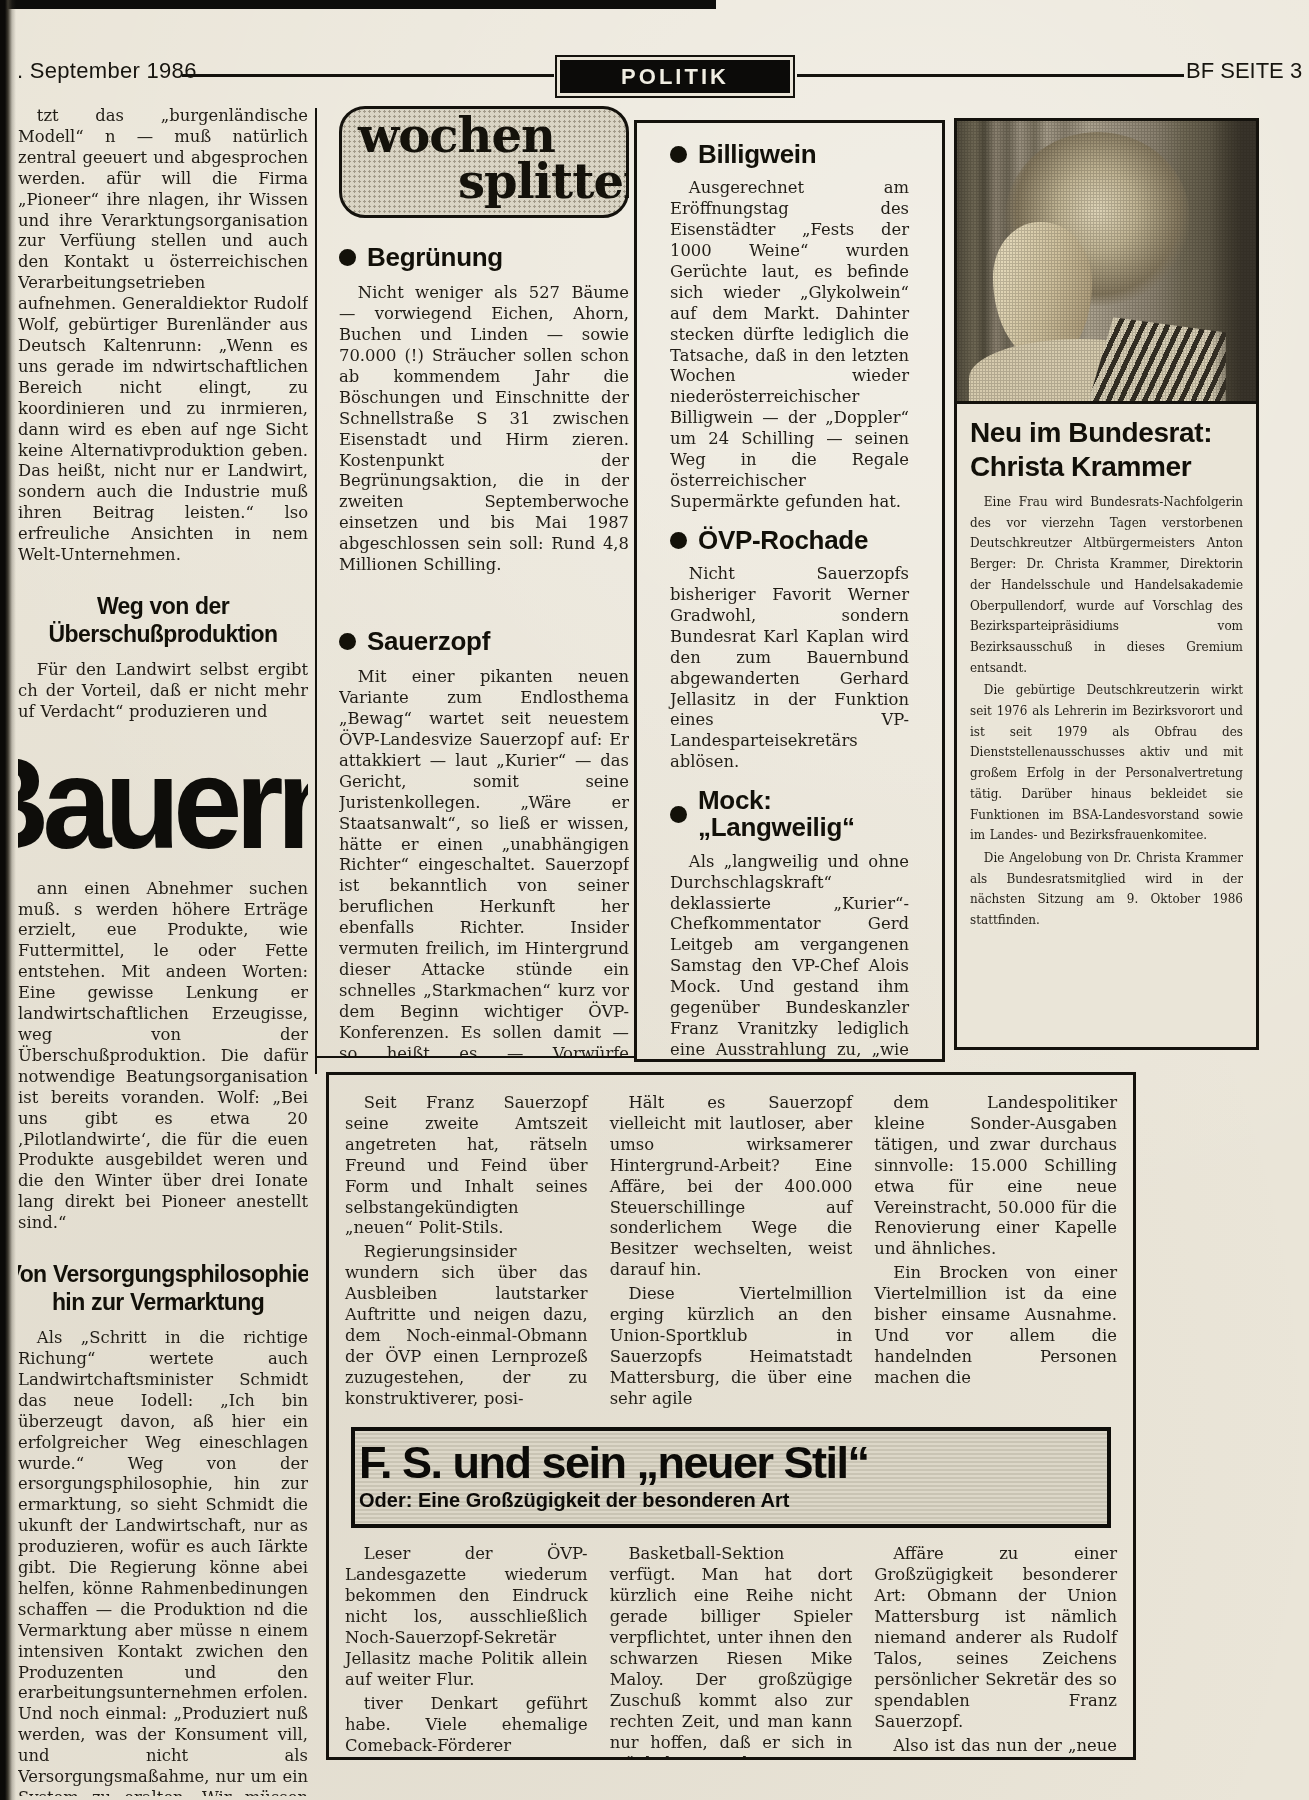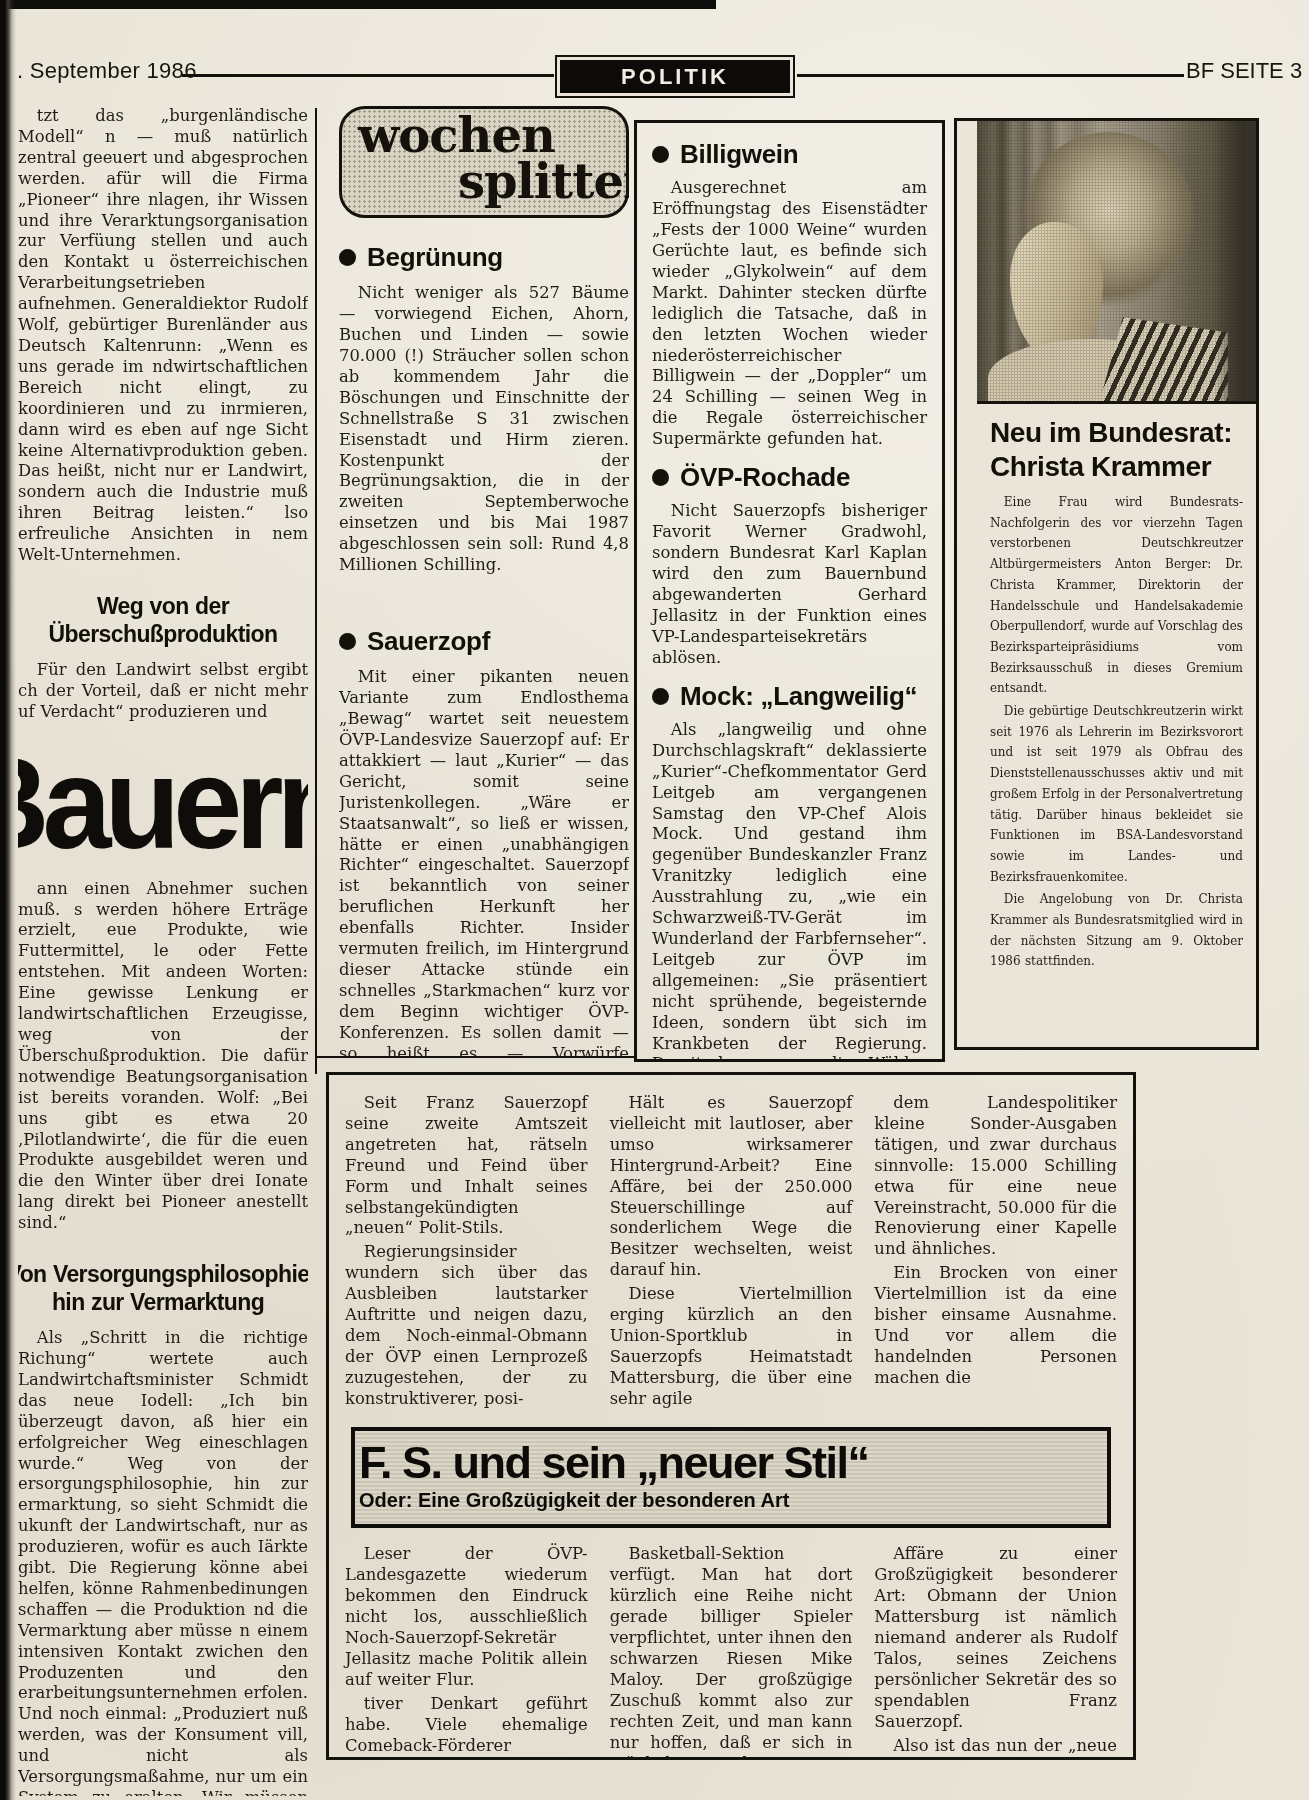--- a/index.html
+++ b/index.html
@@ -39,25 +39,25 @@
   .hrule-b{position:absolute;left:316px;top:1056px;width:320px;height:2px;background:#14120d;}
   
   .colB{position:absolute;left:339px;top:106px;width:290px;height:950px;overflow:hidden;}
   .splitter-box{position:relative;height:106px;border:3px solid #14120d;border-radius:26px;
     background-color:#d9d4c4;background-image:radial-gradient(#a19a89 1px, rgba(0,0,0,0) 1.35px);background-size:5px 5px;}
   .splitter-l1{position:absolute;left:16px;top:0px;font:700 48px/1.1 "DejaVu Serif",serif;letter-spacing:-1px;color:#14120b;}
   .splitter-l2{position:absolute;left:116px;top:46px;font:700 48px/1.1 "DejaVu Serif",serif;letter-spacing:-1px;color:#14120b;}
   .colB .sec-head{margin:26px 0 12px;}
   .colB .sec-head.second{margin-top:52px;}
   
-  .news-box{position:absolute;left:634px;top:120px;width:311px;height:942px;border:3px solid #14120d;box-sizing:border-box;padding:8px 15px 0;overflow:hidden;}
+  .news-box{position:absolute;left:634px;top:120px;width:311px;height:942px;border:3px solid #14120d;box-sizing:border-box;padding:8px 33px 0;overflow:hidden;}
   .news-box .sec-head{margin:14px 0 10px;}
   .news-box .sec-head.first{margin-top:10px;}
   
-  .right-box{position:absolute;left:954px;top:118px;width:305px;height:932px;border:3px solid #14120d;box-sizing:border-box;overflow:hidden;background:#eae5d8;padding-left:20px;}
+  .right-box{position:absolute;left:954px;top:118px;width:305px;height:932px;border:3px solid #14120d;box-sizing:border-box;overflow:hidden;background:#eae5d8;}
   .photo{position:relative;height:280px;border-bottom:3px solid #14120d;overflow:hidden;background:#7d7466;}
   .ph-bg{position:absolute;inset:0;background:linear-gradient(90deg,#514c3d 0%,#6e6754 6%,#514c3d 9%,#8a8170 13%,#6e6757 17%,#9a9180 21%,#7a7260 26%,#a59c8a 30%,#8a8170 36%,#aca390 44%,#9a9180 55%,#8a8170 66%,#6e6754 76%,#5c5646 86%,#45402f 100%);}
   .ph-hair2{position:absolute;left:16%;top:4%;width:62%;height:62%;border-radius:50%;
     background:radial-gradient(ellipse at 50% 45%,#ded4b8 0%,#c0b494 30%,#84785f 62%,rgba(0,0,0,0) 72%);}
   .ph-face{position:absolute;left:12%;top:36%;width:33%;height:50%;border-radius:48% 52% 46% 54%/40% 44% 58% 62%;
     background:linear-gradient(105deg,#e2d7b8 15%,#cdbf9c 55%,#a99877 95%);}
   .ph-shadow{position:absolute;right:0;top:0;width:15%;height:100%;background:linear-gradient(90deg,rgba(0,0,0,0),#38332a 70%);}
   .ph-shoulder{position:absolute;left:4%;bottom:-6%;width:74%;height:28%;border-radius:50% 50% 0 0;background:#d6cbae;}
   .ph-collar{position:absolute;left:44%;bottom:0;width:46%;height:34%;
     background:repeating-linear-gradient(115deg,#332e24 0 5px,#d8cfb6 5px 11px);
@@ -171,21 +171,21 @@
     </div>
   </section>
 
   <section class="lower-box">
     <div class="cols">
       <div class="bt">
         <p>Seit Franz Sauerzopf seine zweite Amtszeit angetreten hat, rätseln Freund und Feind über Form und Inhalt seines selbstangekündigten „neuen“ Polit-Stils.</p>
         <p>Regierungsinsider wundern sich über das Ausbleiben lautstarker Auftritte und neigen dazu, dem Noch-einmal-Obmann der ÖVP einen Lernprozeß zuzugestehen, der zu konstruktiverer, posi-</p>
       </div>
       <div class="bt">
-        <p>Hält es Sauerzopf vielleicht mit lautloser, aber umso wirksamerer Hintergrund-Arbeit? Eine Affäre, bei der 250.000 Steuerschillinge auf sonderlichem Wege die Besitzer wechselten, weist darauf hin.</p>
+        <p>Hält es Sauerzopf vielleicht mit lautloser, aber umso wirksamerer Hintergrund-Arbeit? Eine Affäre, bei der 400.000 Steuerschillinge auf sonderlichem Wege die Besitzer wechselten, weist darauf hin.</p>
         <p>Diese Viertelmillion erging kürzlich an den Union-Sportklub in Sauerzopfs Heimatstadt Mattersburg, die über eine sehr agile</p>
       </div>
       <div class="bt">
         <p>dem Landespolitiker kleine Sonder-Ausgaben tätigen, und zwar durchaus sinnvolle: 15.000 Schilling etwa für eine neue Vereinstracht, 50.000 für die Renovierung einer Kapelle und ähnliches.</p>
         <p>Ein Brocken von einer Viertelmillion ist da eine bisher einsame Ausnahme. Und vor allem die handelnden Personen machen die</p>
       </div>
     </div>
 
     <div class="banner">
       <div class="banner-title">F. S. und sein „neuer Stil“</div>

